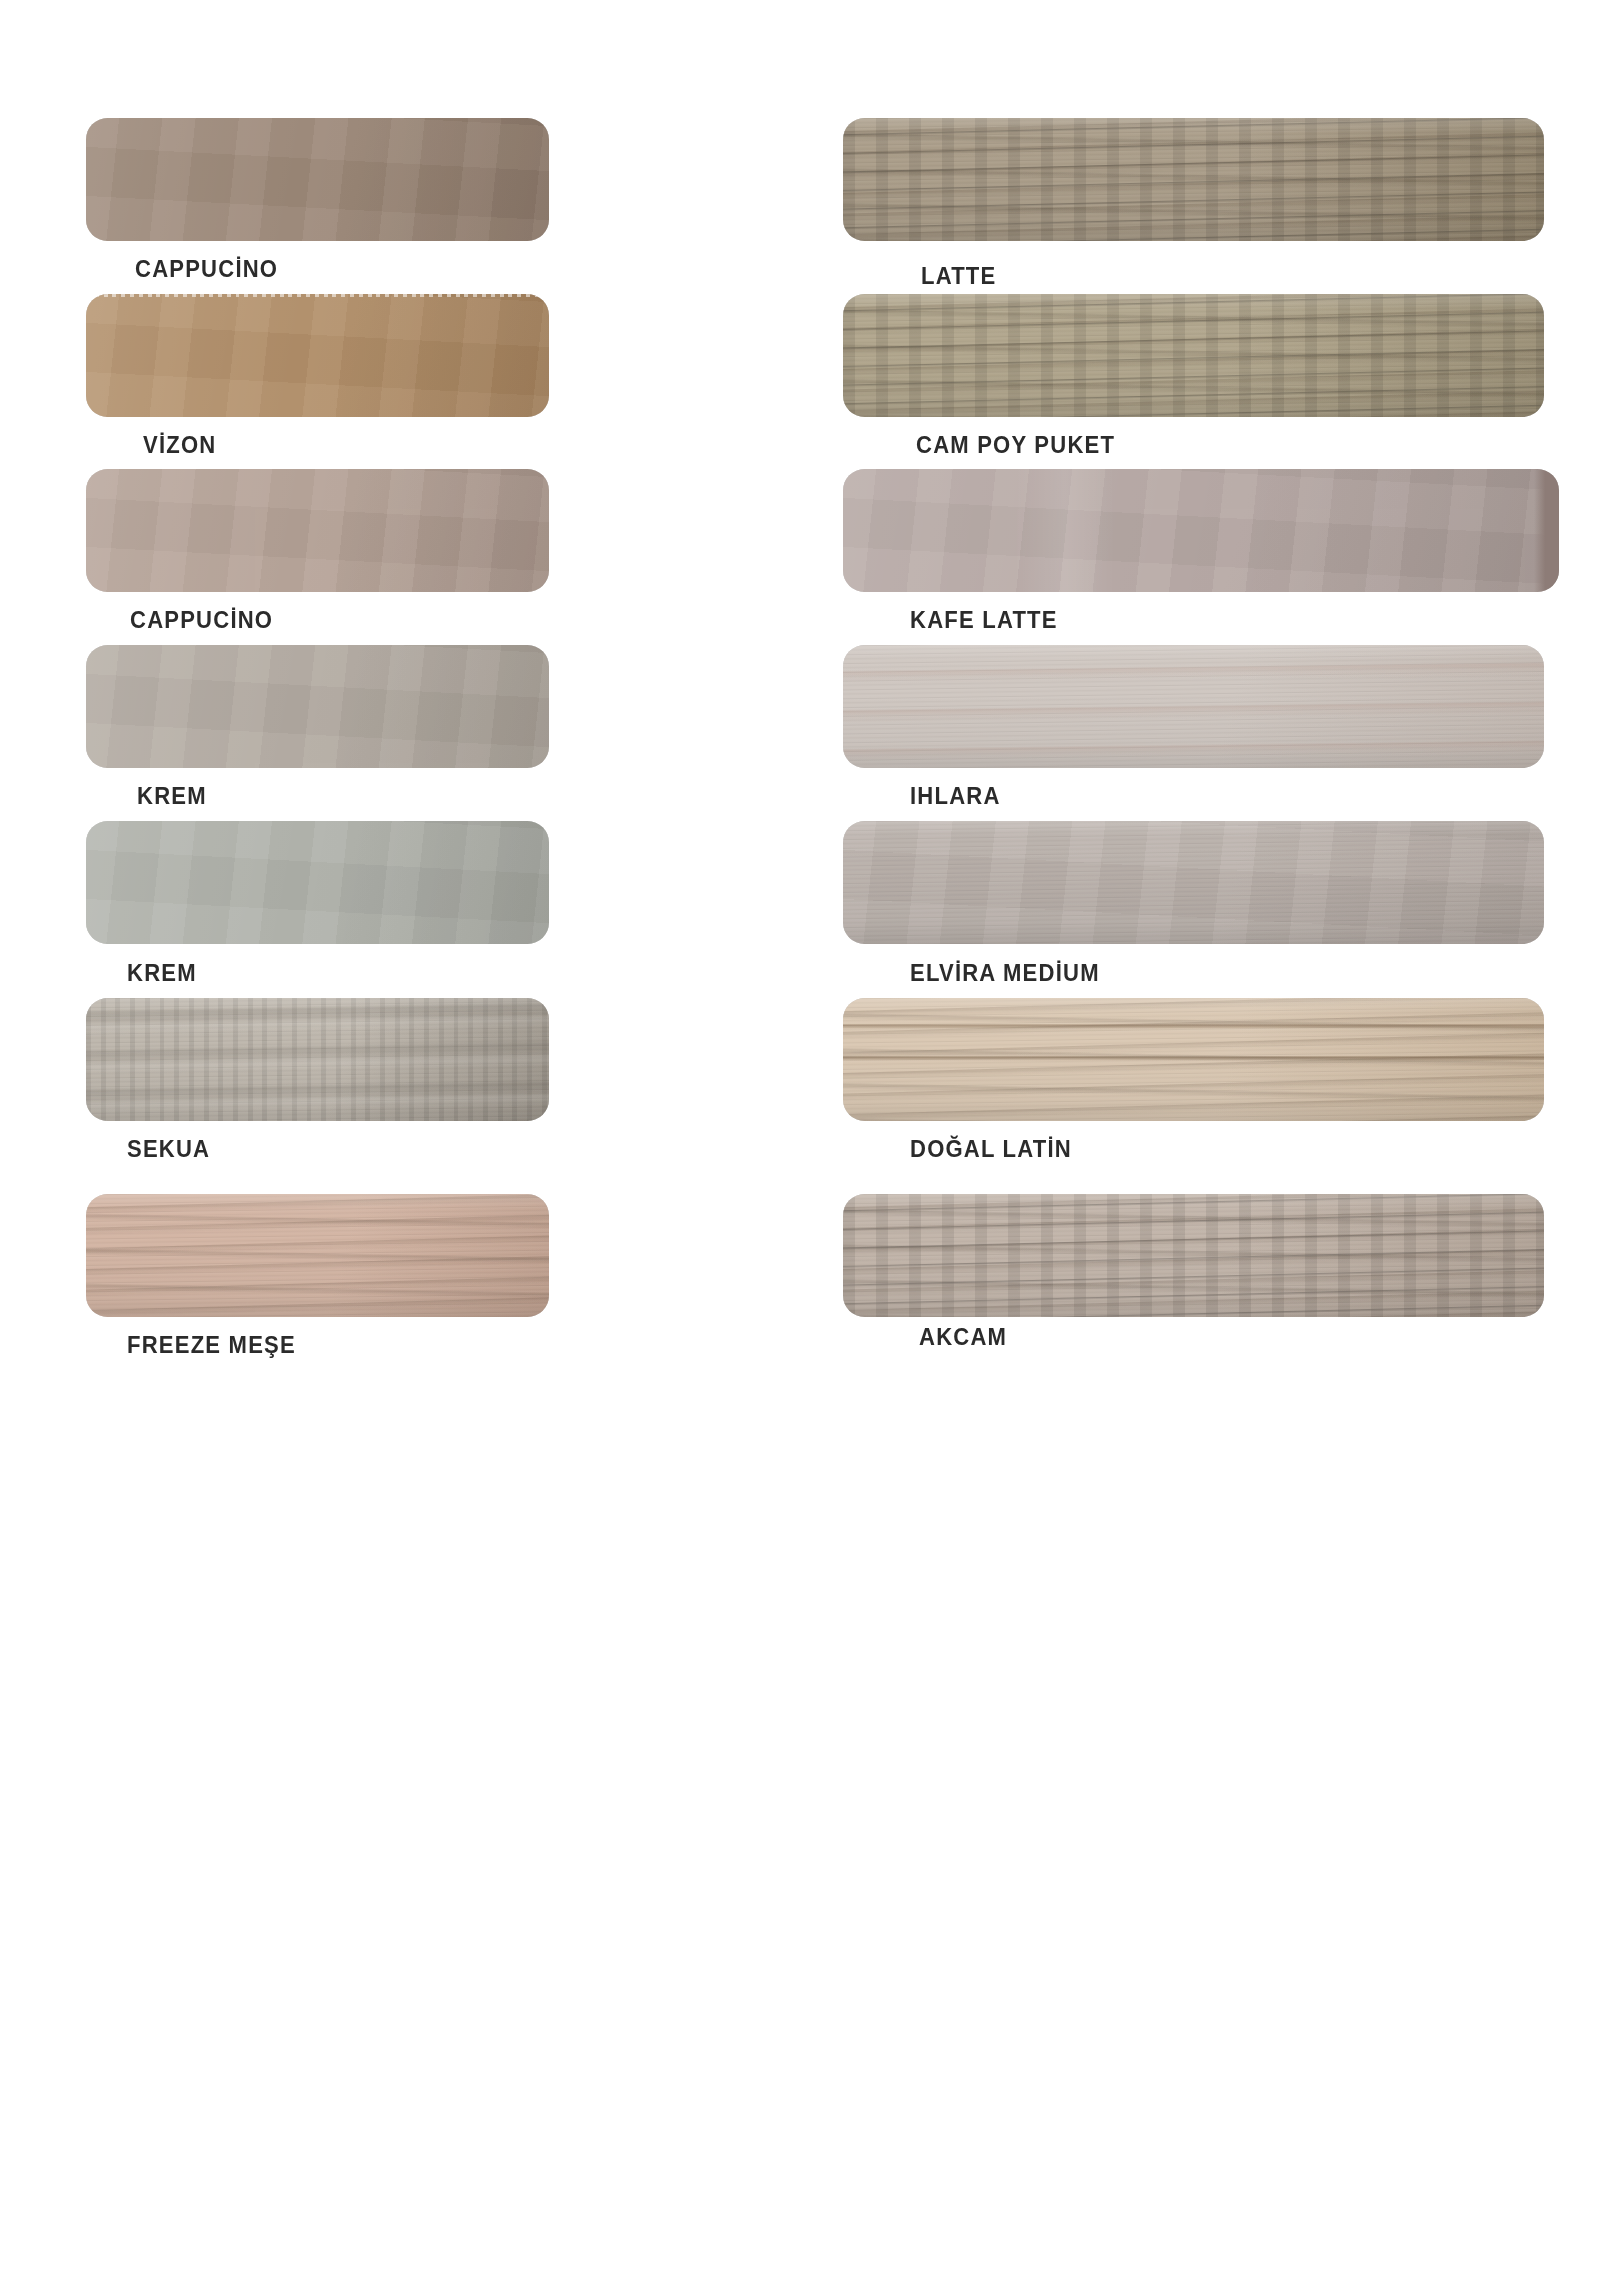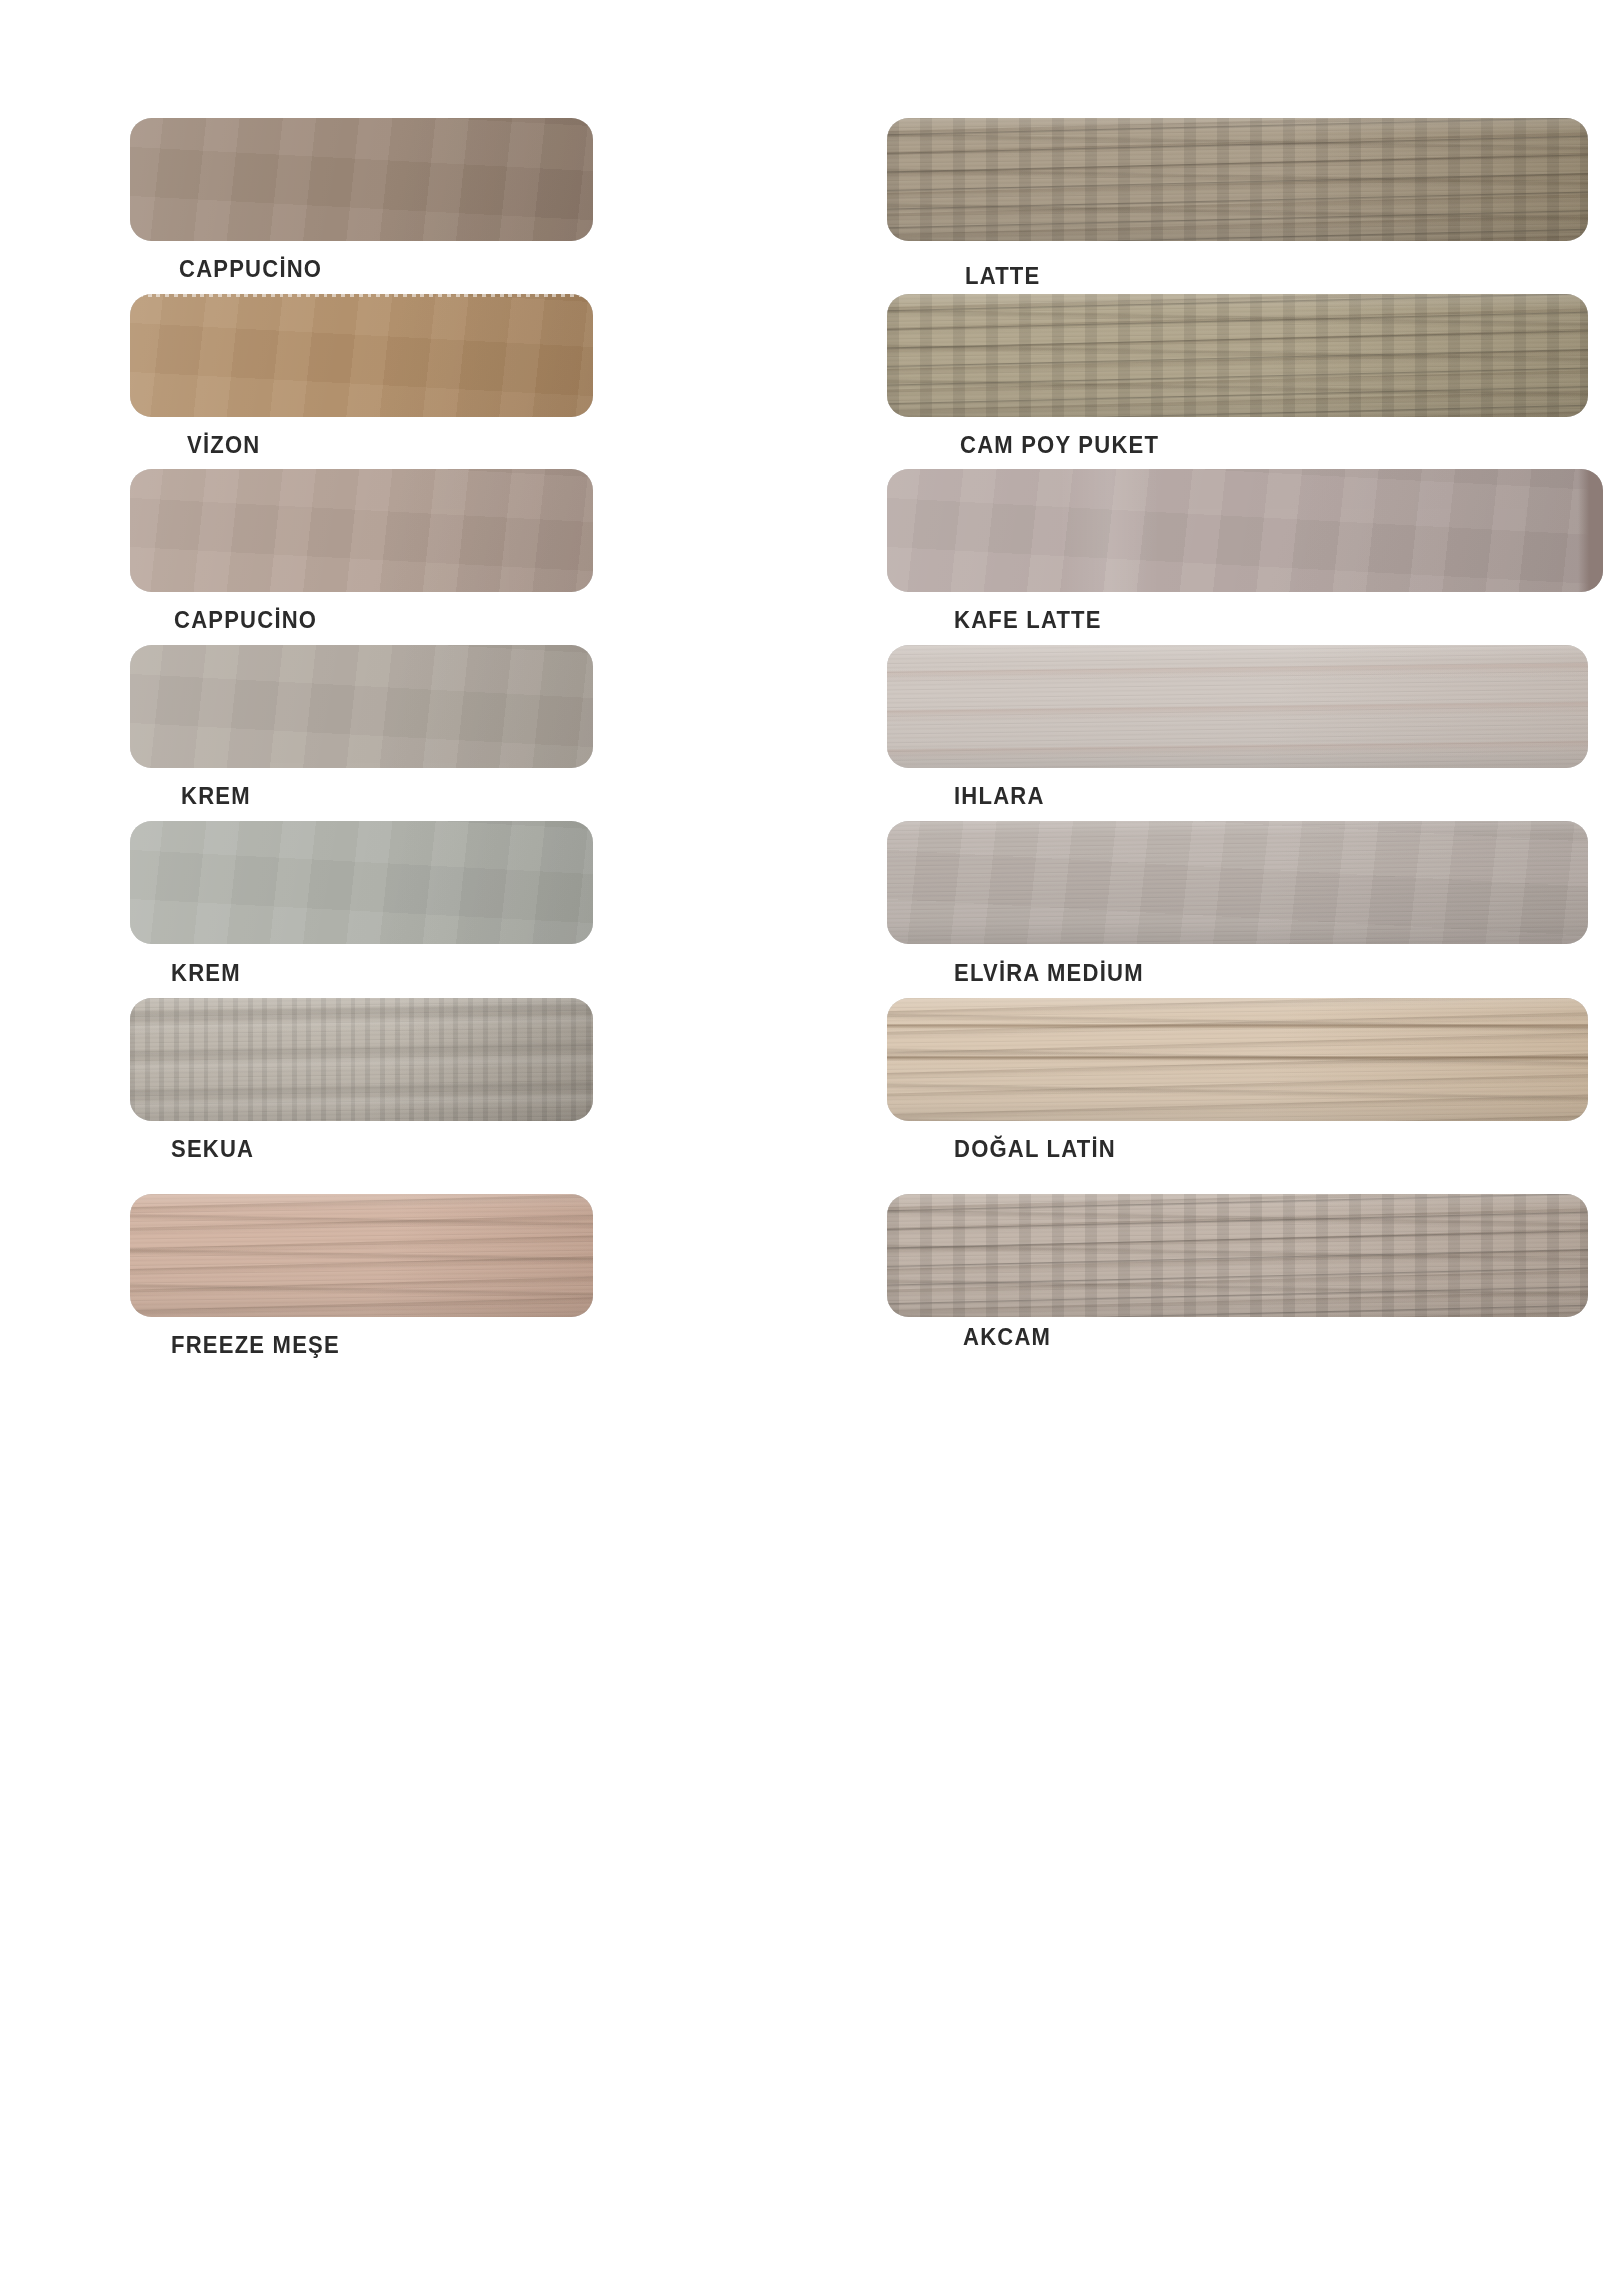--- a/index.html
+++ b/index.html
@@ -4,21 +4,21 @@
 <title>Material Swatch Catalog</title>
 <style>
   html,body{margin:0;padding:0;}
   body{
     width:1621px;height:2293px;
     background:#ffffff;
     font-family:"Liberation Sans","DejaVu Sans",sans-serif;
     overflow:hidden;
     position:relative;
   }
-  #sheet{position:absolute;inset:0;background:#fff;margin-left:44px;}
+  #sheet{position:absolute;inset:0;background:#fff;}
 
   .cell{position:absolute;top:0;}
   .cell.left{left:86px;}
   .cell.right{left:843px;}
 
   .swatch{
     position:relative;
     height:123px;
     border-radius:21.6px;
     overflow:hidden;

